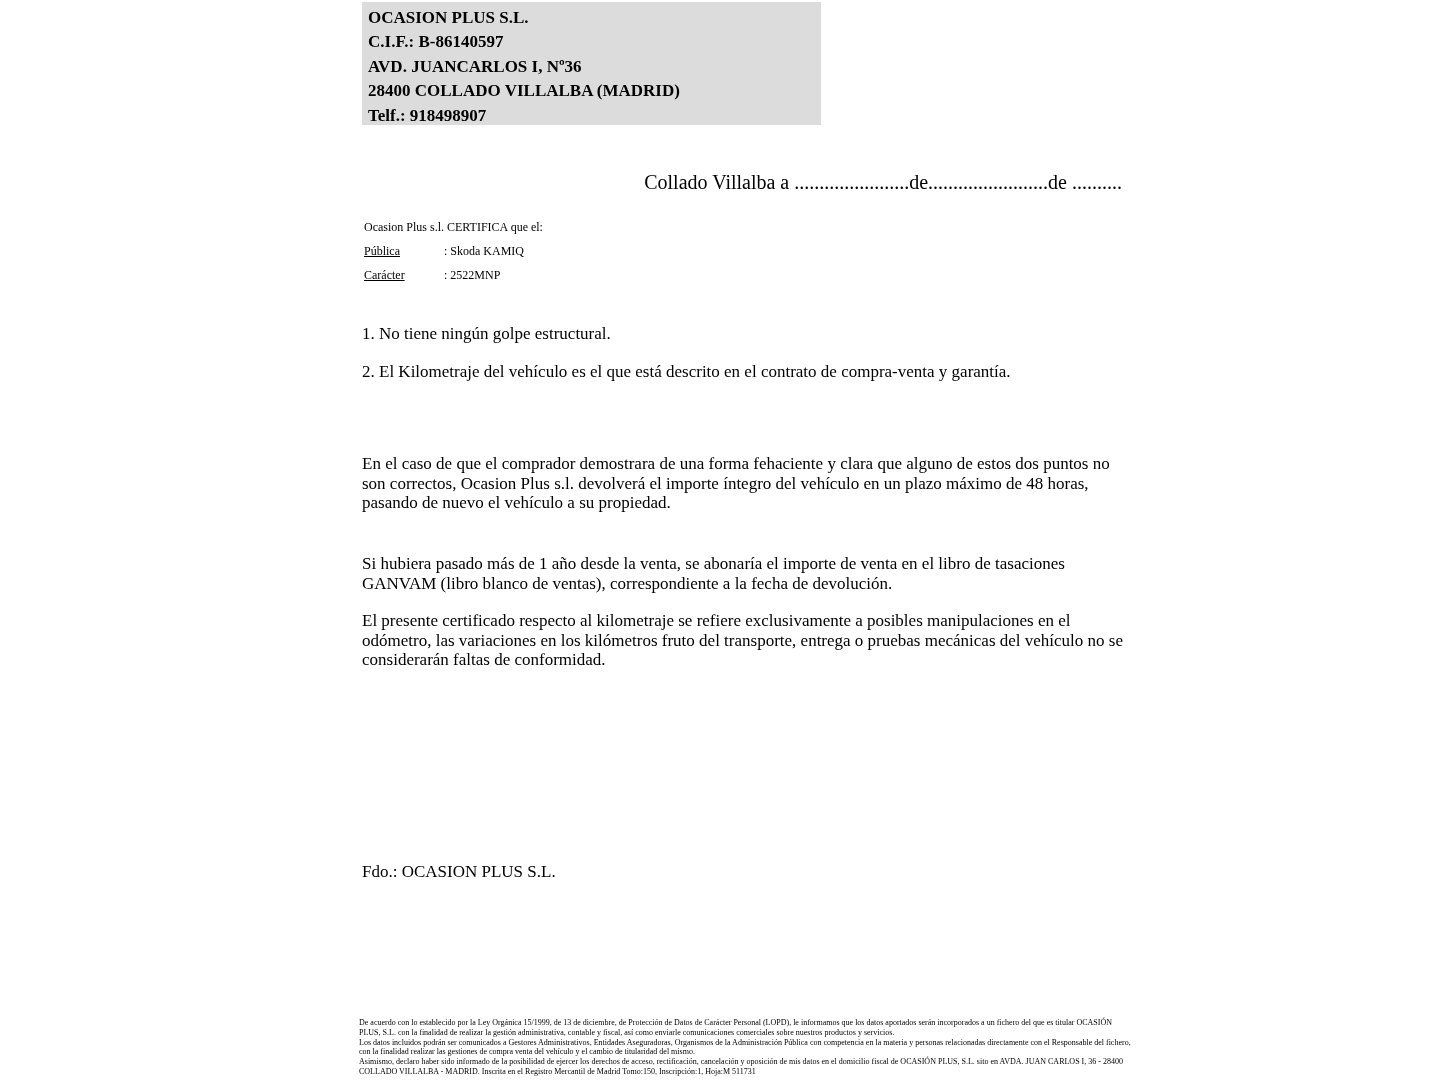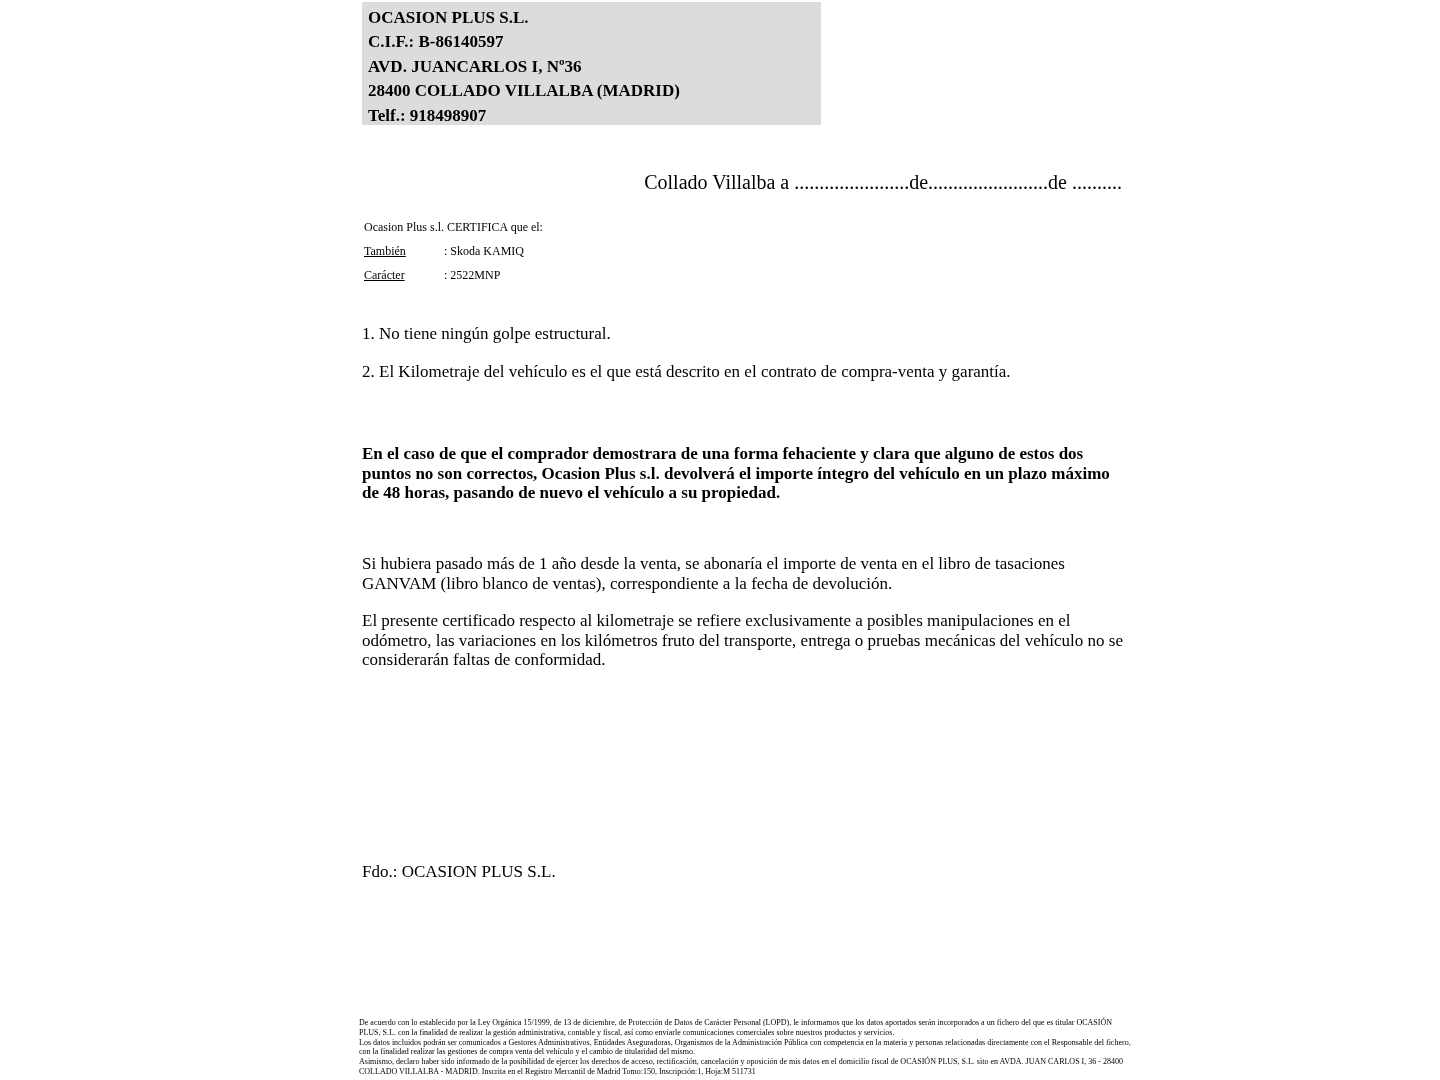--- a/index.html
+++ b/index.html
@@ -55,21 +55,21 @@
   }
   .para {
     position: absolute;
     left: 334px;
     width: 766px;
     font-size: 17px;
     line-height: 19.5px;
   }
   .p-point1 { top: 324px; }
   .p-point2 { top: 362px; }
-  .p-1 { top: 444px; font-weight: bold; }
+  .p-1 { top: 454px; }
   .p-2 { top: 515px; }
   .p-3 { top: 554px; }
   .p-4 { top: 611px; }
   .signature {
     position: absolute;
     left: 334px;
     top: 862px;
     font-size: 17px;
   }
   .legal {
@@ -91,21 +91,21 @@
     <div>C.I.F.: B-86140597</div>
     <div>AVD. JUANCARLOS I, Nº36</div>
     <div>28400 COLLADO VILLALBA (MADRID)</div>
     <div>Telf.: 918498907</div>
   </div>
 
   <div class="date-line">Collado Villalba a .......................de........................de ..........</div>
 
   <div class="cert-block">
     <div>Ocasion Plus s.l. CERTIFICA que el:</div>
-    <div><span class="field-label">También</span><span>: Skoda KAMIQ</span></div>
+    <div><span class="field-label">Pública</span><span>: Skoda KAMIQ</span></div>
     <div><span class="field-label">Carácter</span><span>: 2522MNP</span></div>
   </div>
 
   <div class="para p-point1">1. No tiene ningún golpe estructural.</div>
   <div class="para p-point2">2. El Kilometraje del vehículo es el que está descrito en el contrato de compra-venta y garantía.</div>
 
   <div class="para p-1">En el caso de que el comprador demostrara de una forma fehaciente y clara que alguno de estos dos puntos no son correctos, Ocasion Plus s.l. devolverá el importe íntegro del vehículo en un plazo máximo de 48 horas, pasando de nuevo el vehículo a su propiedad.</div>
   <div class="para p-3">Si hubiera pasado más de 1 año desde la venta, se abonaría el importe de venta en el libro de tasaciones GANVAM (libro blanco de ventas), correspondiente a la fecha de devolución.</div>
   <div class="para p-4">El presente certificado respecto al kilometraje se refiere exclusivamente a posibles manipulaciones en el odómetro, las variaciones en los kilómetros fruto del transporte, entrega o pruebas mecánicas del vehículo no se considerarán faltas de conformidad.</div>
 

